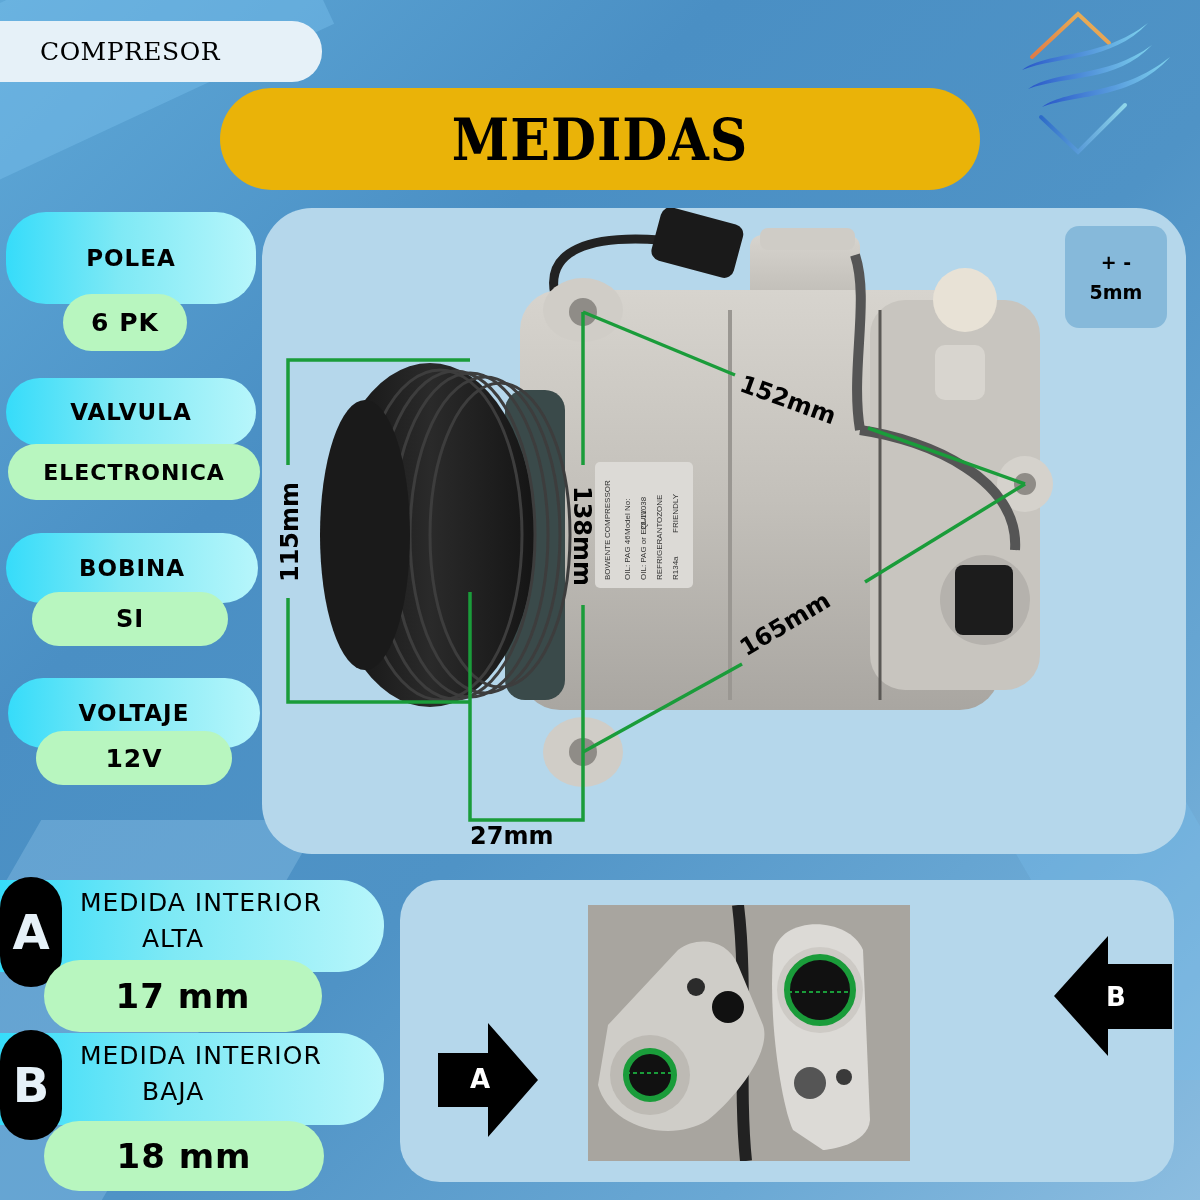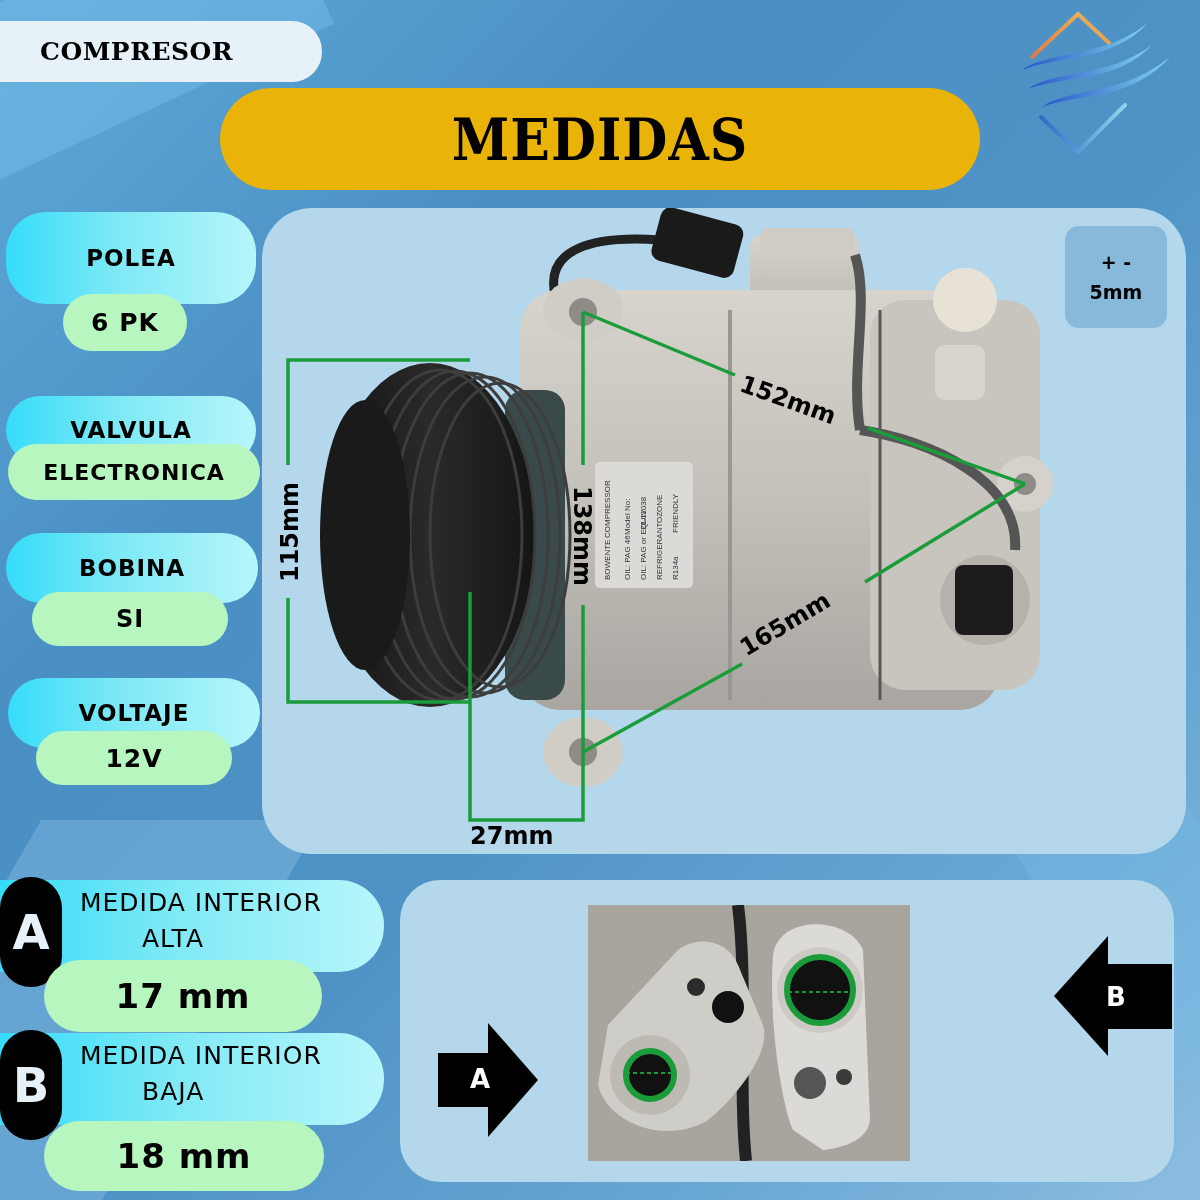--- a/index.html
+++ b/index.html
@@ -22,21 +22,21 @@
     background: rgba(120,190,235,0.35); transform: skewX(30deg);
   }
 
   
   .header-pill {
     position: absolute; left: -20px; top: 21px; width: 342px; height: 61px;
     background: #e6f1f8; border-radius: 0 30px 30px 0;
     display: flex; align-items: center; padding-left: 60px;
   }
   .header-pill span {
-    font-family: "DejaVu Serif", serif; font-weight: bold; font-size: 25px; color: #000;
+    font-family: "DejaVu Serif", serif; font-weight: normal; font-size: 25px; color: #000;
     letter-spacing: 0.5px;
   }
 
   
   .title-pill {
     position: absolute; left: 220px; top: 88px; width: 760px; height: 102px;
     background: #eab308; border-radius: 51px;
     display: flex; align-items: center; justify-content: center;
   }
   .title-pill span {
@@ -232,21 +232,21 @@
 <div class="tolerance-box">
   <span>+ -</span>
   <span>5mm</span>
 </div>
 
 <div class="spec-label" style="left:6px; top:212px; width:250px; height:92px;">
   <span>POLEA</span>
 </div>
 <div class="spec-value" style="left:63px; top:294px; width:124px; height:57px; font-size:25px;">6 PK</div>
 
-<div class="spec-label" style="left:6px; top:396px; width:250px; height:68px;">
+<div class="spec-label" style="left:6px; top:378px; width:250px; height:68px;">
   <span>VALVULA</span>
 </div>
 <div class="spec-value" style="left:8px; top:444px; width:252px; height:56px; font-size:22px;">ELECTRONICA</div>
 
 <div class="spec-label" style="left:6px; top:533px; width:252px; height:70px;">
   <span>BOBINA</span>
 </div>
 <div class="spec-value" style="left:32px; top:592px; width:196px; height:54px; font-size:24px;text-align:center;">SI</div>
 
 <div class="spec-label" style="left:8px; top:678px; width:252px; height:70px;">

